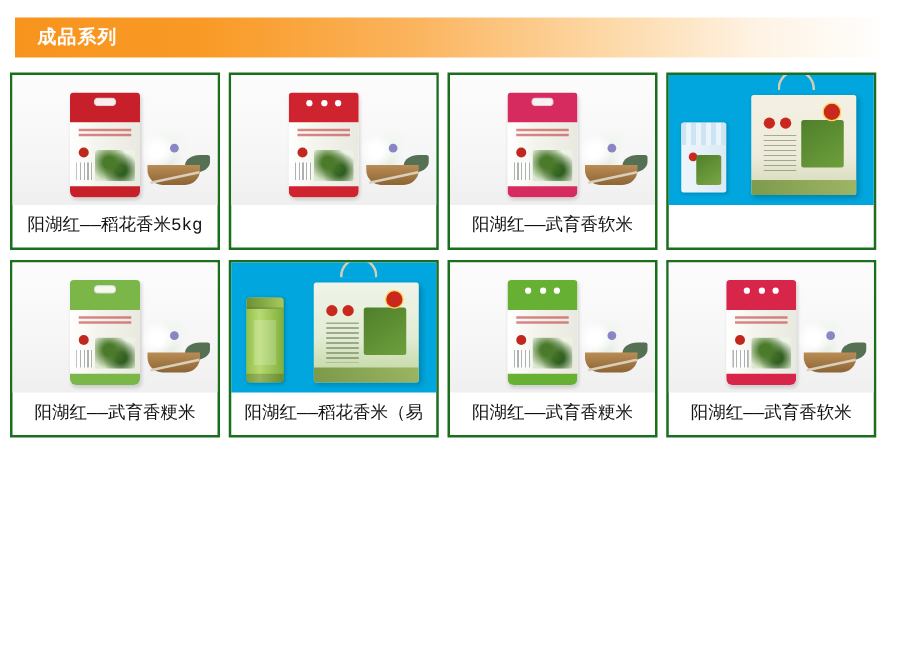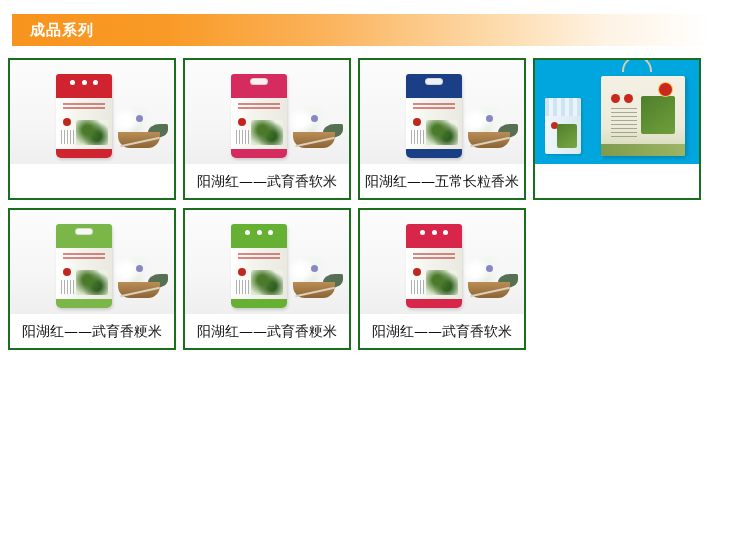--- a/index.html
+++ b/index.html
@@ -12,20 +12,21 @@
     height: 536px;
     font-family: "DejaVu Sans", "Liberation Sans", sans-serif;
     overflow: hidden;
     position: relative;
   }
   .page {
     width: 616px;
     height: 536px;
     position: relative;
     background: #ffffff;
+    font-family: Liberation Mono, monospace;
   }
 
   
   .section-header {
     position: absolute;
     left: 12px;
     top: 14px;
     width: 700px;
     height: 32px;
     background: linear-gradient(to right, #f7941e 0%, #f99a26 22%, #fbb35c 45%, #fdd9a8 68%, #fef3e4 85%, #ffffff 100%);
@@ -347,100 +348,100 @@
 <div class="page">
 
   <div class="section-header">
     <div class="section-header-title">成品系列</div>
   </div>
 
   <div class="grid">
       <div class="card" style="border-color: rgb(26, 110, 30);">
         <div class="card-image scene-white">
           <div class="bag">
-            <div class="bag-top" style="background: rgb(207, 36, 48);">
-              <div class="bag-dots">
-                <span></span>
-                <span></span>
-                <span></span>
-              </div>
+            <div class="bag-top" style="background: rgb(200, 32, 42);">
+              <div class="bag-handle"></div>
             </div>
             <div class="bag-body">
               <div class="bag-text-lines">
                 <i></i>
                 <i></i>
               </div>
               <div class="bag-stamp"></div>
               <div class="bag-bars"></div>
               <div class="bag-motif"></div>
             </div>
-            <div class="bag-bottom" style="background: rgb(207, 36, 48);"></div>
+            <div class="bag-bottom" style="background: rgb(200, 32, 42);"></div>
           </div>
           <div class="prop">
             <div class="prop-flowers"></div>
             <div class="prop-bud"></div>
             <div class="prop-leaf"></div>
             <div class="prop-basket"></div>
             <div class="prop-stick"></div>
           </div>
         </div>
+        <div class="card-label">阳湖红——稻花香米5kg</div>
       </div>
       <div class="card" style="border-color: rgb(26, 110, 30);">
         <div class="card-image scene-white">
           <div class="bag">
-            <div class="bag-top" style="background: rgb(214, 43, 94);">
-              <div class="bag-handle"></div>
+            <div class="bag-top" style="background: rgb(207, 36, 48);">
+              <div class="bag-dots">
+                <span></span>
+                <span></span>
+                <span></span>
+              </div>
             </div>
             <div class="bag-body">
               <div class="bag-text-lines">
                 <i></i>
                 <i></i>
               </div>
               <div class="bag-stamp"></div>
               <div class="bag-bars"></div>
               <div class="bag-motif"></div>
             </div>
-            <div class="bag-bottom" style="background: rgb(214, 43, 94);"></div>
+            <div class="bag-bottom" style="background: rgb(207, 36, 48);"></div>
           </div>
           <div class="prop">
             <div class="prop-flowers"></div>
             <div class="prop-bud"></div>
             <div class="prop-leaf"></div>
             <div class="prop-basket"></div>
             <div class="prop-stick"></div>
           </div>
         </div>
-        <div class="card-label">阳湖红——武育香软米</div>
       </div>
       <div class="card" style="border-color: rgb(26, 110, 30);">
         <div class="card-image scene-white">
           <div class="bag">
-            <div class="bag-top" style="background: rgb(27, 63, 134);">
+            <div class="bag-top" style="background: rgb(214, 43, 94);">
               <div class="bag-handle"></div>
             </div>
             <div class="bag-body">
               <div class="bag-text-lines">
                 <i></i>
                 <i></i>
               </div>
               <div class="bag-stamp"></div>
               <div class="bag-bars"></div>
               <div class="bag-motif"></div>
             </div>
-            <div class="bag-bottom" style="background: rgb(27, 63, 134);"></div>
+            <div class="bag-bottom" style="background: rgb(214, 43, 94);"></div>
           </div>
           <div class="prop">
             <div class="prop-flowers"></div>
             <div class="prop-bud"></div>
             <div class="prop-leaf"></div>
             <div class="prop-basket"></div>
             <div class="prop-stick"></div>
           </div>
         </div>
-        <div class="card-label">阳湖红——五常长粒香米</div>
+        <div class="card-label">阳湖红——武育香软米</div>
       </div>
       <div class="card" style="border-color: rgb(26, 110, 30);">
         <div class="card-image scene-blue">
           <div class="giftbox giftbox-cream">
             <div class="giftbox-badges">
               <span></span>
               <span></span>
             </div>
             <div class="giftbox-lines"></div>
             <div class="giftbox-logo"></div>
@@ -476,20 +477,41 @@
             <div class="prop-flowers"></div>
             <div class="prop-bud"></div>
             <div class="prop-leaf"></div>
             <div class="prop-basket"></div>
             <div class="prop-stick"></div>
           </div>
         </div>
         <div class="card-label">阳湖红——武育香粳米</div>
       </div>
       <div class="card" style="border-color: rgb(26, 110, 30);">
+        <div class="card-image scene-blue">
+          <div class="giftbox giftbox-green">
+            <div class="giftbox-badges">
+              <span></span>
+              <span></span>
+            </div>
+            <div class="giftbox-lines"></div>
+            <div class="giftbox-logo"></div>
+            <div class="giftbox-seal"></div>
+            <div class="giftbox-strip"></div>
+          </div>
+          <div class="giftbox-rope" style="left: 62%;"></div>
+          <div class="can">
+            <div class="can-lid"></div>
+            <div class="can-label"></div>
+            <div class="can-base"></div>
+          </div>
+        </div>
+        <div class="card-label">阳湖红——稻花香米（易</div>
+      </div>
+      <div class="card" style="border-color: rgb(26, 110, 30);">
         <div class="card-image scene-white">
           <div class="bag">
             <div class="bag-top" style="background: rgb(102, 176, 51);">
               <div class="bag-dots">
                 <span></span>
                 <span></span>
                 <span></span>
               </div>
             </div>
             <div class="bag-body">

